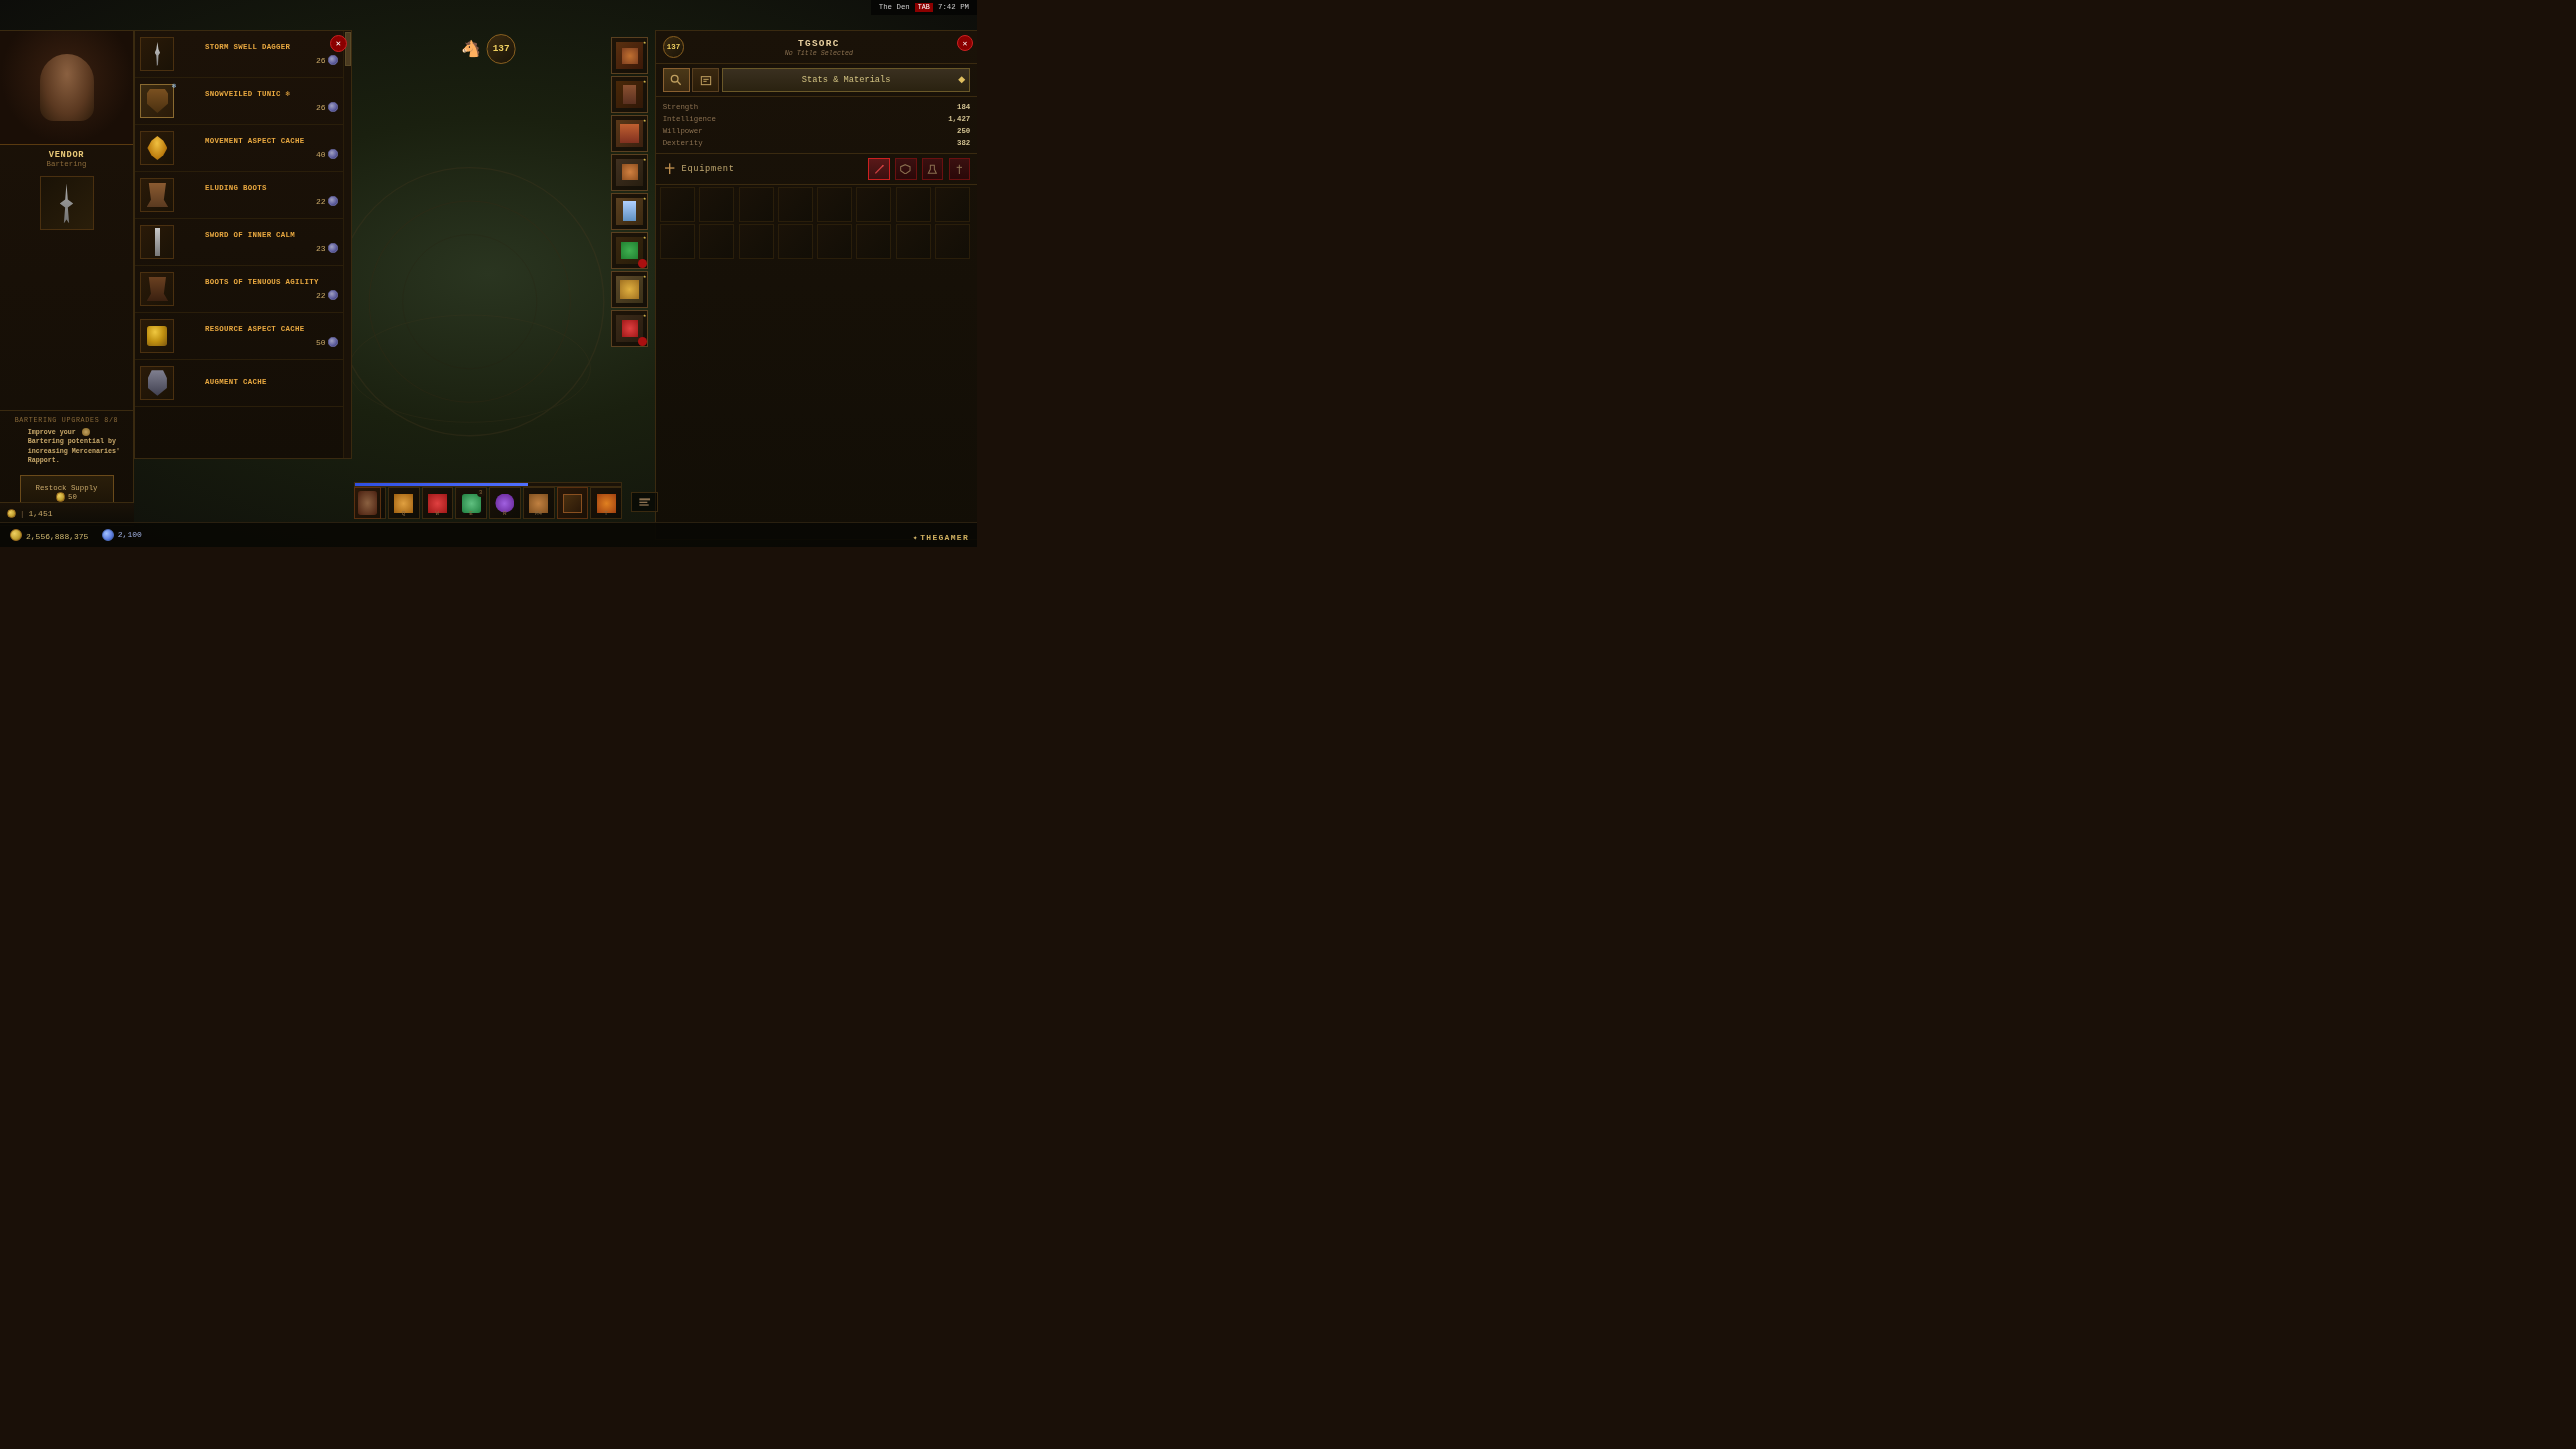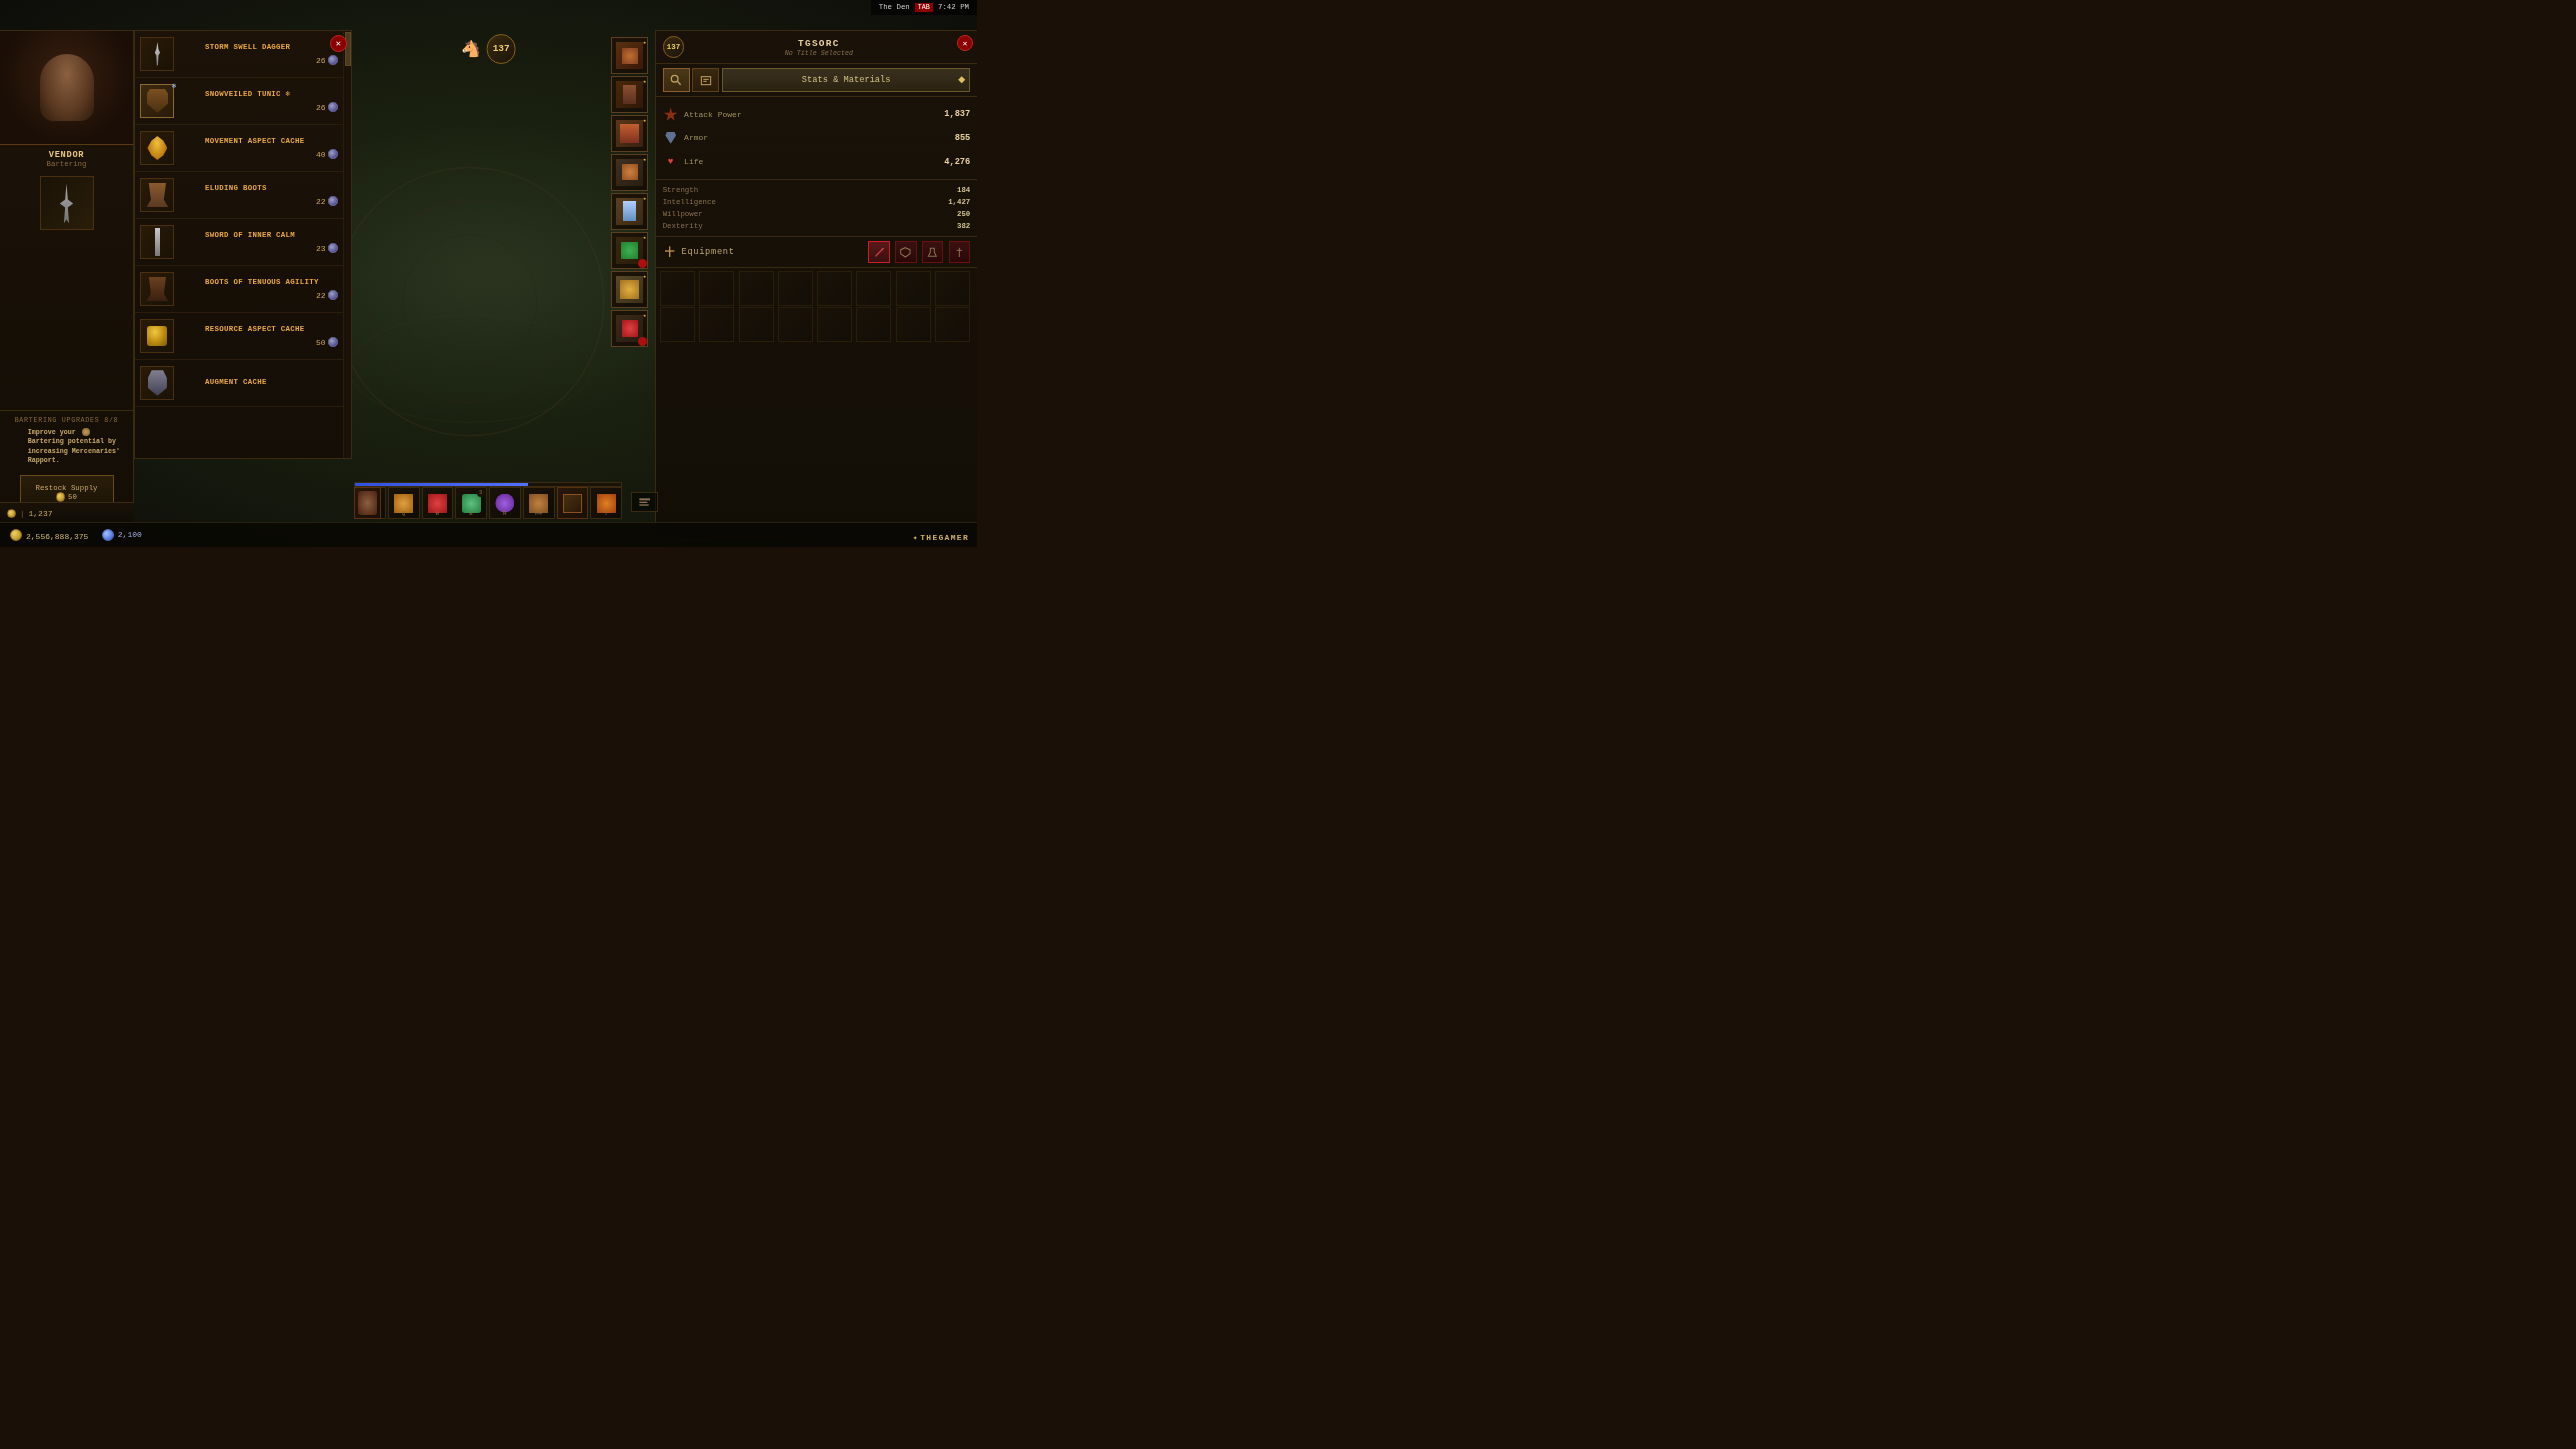--- a/index.html
+++ b/index.html
@@ -692,21 +692,21 @@
     <span>Restock Supply</span>
     <div class="restock-cost">
       <div class="coin-icon"></div>
       <span>50</span>
     </div>
   </div>
 
   <div class="currency-bar">
     <div class="coin-icon"></div>
     <span style="font-size:7.4px;color:#7a6040">|</span>
-    <span style="font-size:8px;color:#c8a868">1,237</span>
+    <span style="font-size:8px;color:#c8a868">1,451</span>
   </div>
 </div>
 
 <div class="shop-panel" style="position:absolute;top:30px;left:134px;width:218px;">
   <div class="shop-close-btn" style="position:absolute;top:4px;right:4px;width:17.4px;height:17.4px;background:#8b0000;border:1.3px solid #cc2222;border-radius:50%;display:flex;align-items:center;justify-content:center;cursor:pointer;color:#fff;font-size:8.7px;font-weight:bold;z-index:20">✕</div>
 
   <div style="position:absolute;top:0;right:0;width:8px;height:100%;background:#1a1208;border-left:0.7px solid #2a1e0a">
     <div style="width:6.7px;height:34px;background:#4a3a20;border:0.7px solid #5a4a28;margin:0.7px 0 0 0.7px"></div>
   </div>
 
@@ -848,43 +848,20 @@
           <line x1="5" y1="8" x2="13" y2="8" stroke="#c0a060" stroke-width="1.5"></line>
           <line x1="5" y1="11" x2="10" y2="11" stroke="#c0a060" stroke-width="1.5"></line>
         </svg>
     </div>
     <div class="stats-materials-btn">
       <span>Stats &amp; Materials</span>
       <div class="diamond-badge"></div>
     </div>
   </div>
 
-  <div class="stats-section">
-    <div class="stat-row">
-      <div class="stat-icon">
-        <div class="attack-icon"></div>
-      </div>
-      <div class="stat-name">Attack Power</div>
-      <div class="stat-value">1,837</div>
-    </div>
-    <div class="stat-row">
-      <div class="stat-icon">
-        <div class="shield-shape"></div>
-      </div>
-      <div class="stat-name">Armor</div>
-      <div class="stat-value">855</div>
-    </div>
-    <div class="stat-row">
-      <div class="stat-icon">
-        <span class="heart-text">♥</span>
-      </div>
-      <div class="stat-name">Life</div>
-      <div class="stat-value">4,276</div>
-    </div>
-  </div>
 
   <div class="small-stats">
     <div class="small-stat-row">
       <div class="small-stat-name">Strength</div>
       <div class="small-stat-value">184</div>
     </div>
     <div class="small-stat-row">
       <div class="small-stat-name">Intelligence</div>
       <div class="small-stat-value">1,427</div>
     </div>

